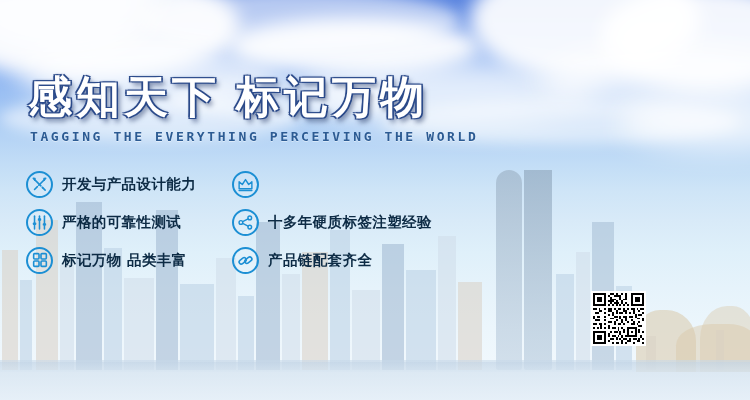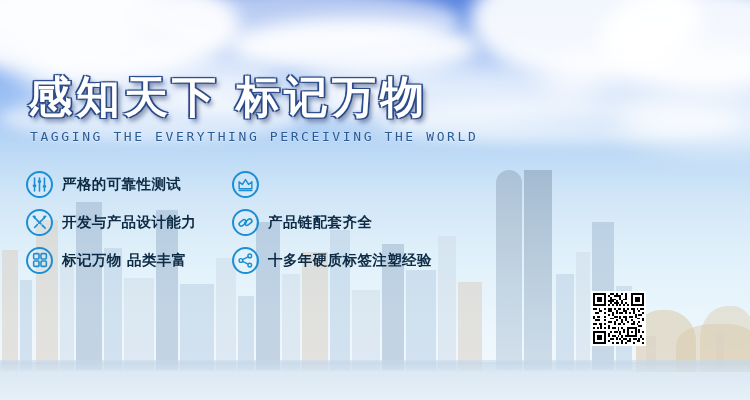--- a/index.html
+++ b/index.html
@@ -46,21 +46,21 @@
     color:#ffffff;white-space:nowrap;line-height:1;
     text-shadow:
       -1.4px -1.4px 0 #2b4a8a, 1.4px -1.4px 0 #2b4a8a,
       -1.4px  1.4px 0 #2b4a8a, 1.4px  1.4px 0 #2b4a8a,
        0 0 3px #2b4a8a, 3px 4px 5px rgba(20,40,90,.55);
   }
   .headline .gap{display:inline-block;width:16px;}
   .subline{
     position:absolute;left:30px;top:129px;
     font-family:"DejaVu Sans Mono","Liberation Mono",monospace;
-    font-size:13px;font-weight:normal;letter-spacing:2.6px;
+    font-size:13px;font-weight:bold;letter-spacing:2.6px;
     color:#2c5b93;white-space:nowrap;
     text-shadow:0 1px 0 rgba(255,255,255,.45);
   }
 
   
   .features{position:absolute;left:0;top:165px;width:750px;}
   .col{position:absolute;}
   .col.left{left:26px;top:0;}
   .col.right{left:232px;top:0;}
   .feat{display:flex;align-items:center;height:38px;}
@@ -152,92 +152,92 @@
     <span>感知天下</span><span class="gap"></span><span>标记万物</span>
   </div>
   <div class="subline">TAGGING THE EVERYTHING PERCEIVING THE WORLD</div>
 
   <div class="features">
 
     <div class="col left">
 
       <div class="feat">
         <span class="ico">
-          <svg width="17" height="17" viewBox="0 0 24 24" fill="none" stroke="#1c8fd4" stroke-width="2.2" stroke-linecap="round">
-            <path d="M5 3 V21"></path>
-              <path d="M12 3 V21"></path>
-              <path d="M19 3 V21"></path>
-            <rect x="2.6" y="12" width="4.8" height="3.4" rx="1" fill="#1c8fd4" stroke="none"></rect>
-            <rect x="9.6" y="6" width="4.8" height="3.4" rx="1" fill="#1c8fd4" stroke="none"></rect>
-            <rect x="16.6" y="13" width="4.8" height="3.4" rx="1" fill="#1c8fd4" stroke="none"></rect>
-          </svg>
-        </span>
-        <span class="ftxt">严格的可靠性测试</span>
-      </div>
-
-      <div class="feat">
-        <span class="ico">
           <svg width="17" height="17" viewBox="0 0 24 24" fill="none" stroke="#1c8fd4" stroke-width="2.2" stroke-linecap="round" stroke-linejoin="round">
             <path d="M4 4 L14 14"></path>
               <path d="M16 16 L20 20"></path>
             <circle cx="16.5" cy="16.5" r="1.2" fill="#1c8fd4" stroke="none"></circle>
             <path d="M20 4 L11 13"></path>
               <path d="M9 15 L5 19"></path>
             <path d="M3.2 3.2 L5.6 3.6 L5.2 6"></path>
             <path d="M20.8 3.2 L18.4 3.6 L18.8 6"></path>
           </svg>
         </span>
         <span class="ftxt">开发与产品设计能力</span>
       </div>
 
       <div class="feat">
         <span class="ico">
+          <svg width="17" height="17" viewBox="0 0 24 24" fill="none" stroke="#1c8fd4" stroke-width="2.2" stroke-linecap="round">
+            <path d="M5 3 V21"></path>
+              <path d="M12 3 V21"></path>
+              <path d="M19 3 V21"></path>
+            <rect x="2.6" y="12" width="4.8" height="3.4" rx="1" fill="#1c8fd4" stroke="none"></rect>
+            <rect x="9.6" y="6" width="4.8" height="3.4" rx="1" fill="#1c8fd4" stroke="none"></rect>
+            <rect x="16.6" y="13" width="4.8" height="3.4" rx="1" fill="#1c8fd4" stroke="none"></rect>
+          </svg>
+        </span>
+        <span class="ftxt">严格的可靠性测试</span>
+      </div>
+
+      <div class="feat">
+        <span class="ico">
           <svg width="16" height="16" viewBox="0 0 24 24" fill="none" stroke="#1c8fd4" stroke-width="2.4" stroke-linejoin="round">
             <rect x="2.5" y="2.5" width="8" height="8" rx="1.4"></rect>
             <rect x="13.5" y="2.5" width="8" height="8" rx="1.4"></rect>
             <rect x="2.5" y="13.5" width="8" height="8" rx="1.4"></rect>
             <rect x="13.5" y="13.5" width="8" height="8" rx="1.4"></rect>
           </svg>
         </span>
         <span class="ftxt">标记万物  品类丰富</span>
       </div>
     </div>
 
     <div class="col right">
 
       <div class="feat">
         <span class="ico">
           <svg width="17" height="17" viewBox="0 0 24 24" fill="none" stroke="#1c8fd4" stroke-width="2" stroke-linejoin="round" stroke-linecap="round">
             <path d="M3 18 L3 8 L7.5 12 L12 5 L16.5 12 L21 8 L21 18 Z"></path>
             <path d="M3 20.5 H21"></path>
           </svg>
         </span>
-      </div>
-
-      <div class="feat">
-        <span class="ico">
-          <svg width="17" height="17" viewBox="0 0 24 24" fill="none" stroke="#1c8fd4" stroke-width="2.2" stroke-linecap="round" stroke-linejoin="round">
-            <rect x="2.5" y="9.5" width="11" height="6" rx="3" transform="rotate(-38 8 12.5)"></rect>
-            <rect x="10.5" y="8.5" width="11" height="6" rx="3" transform="rotate(-38 16 11.5)"></rect>
-          </svg>
-        </span>
-        <span class="ftxt">产品链配套齐全</span>
       </div>
 
       <div class="feat">
         <span class="ico">
           <svg width="17" height="17" viewBox="0 0 24 24" fill="none" stroke="#1c8fd4" stroke-width="2" stroke-linecap="round">
             <circle cx="18" cy="5.5" r="2.6"></circle>
             <circle cx="18" cy="18.5" r="2.6"></circle>
             <circle cx="5.5" cy="12" r="2.6"></circle>
             <path d="M8 10.7 L15.6 6.8"></path>
             <path d="M8 13.3 L15.6 17.2"></path>
           </svg>
         </span>
         <span class="ftxt">十多年硬质标签注塑经验</span>
+      </div>
+
+      <div class="feat">
+        <span class="ico">
+          <svg width="17" height="17" viewBox="0 0 24 24" fill="none" stroke="#1c8fd4" stroke-width="2.2" stroke-linecap="round" stroke-linejoin="round">
+            <rect x="2.5" y="9.5" width="11" height="6" rx="3" transform="rotate(-38 8 12.5)"></rect>
+            <rect x="10.5" y="8.5" width="11" height="6" rx="3" transform="rotate(-38 16 11.5)"></rect>
+          </svg>
+        </span>
+        <span class="ftxt">产品链配套齐全</span>
       </div>
     </div>
   </div>
 
   <div class="qrwrap">
     <svg width="55" height="55" viewBox="0 0 29 29" shape-rendering="crispEdges">
       <rect width="29" height="29" fill="#ffffff"></rect>
       <g fill="#000000">
 
         <rect x="1" y="1" width="7" height="1"></rect>

